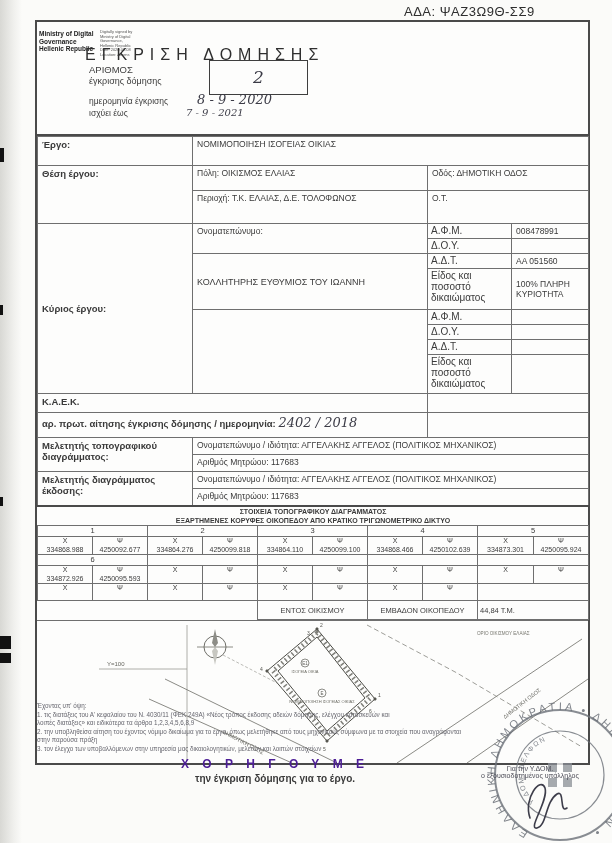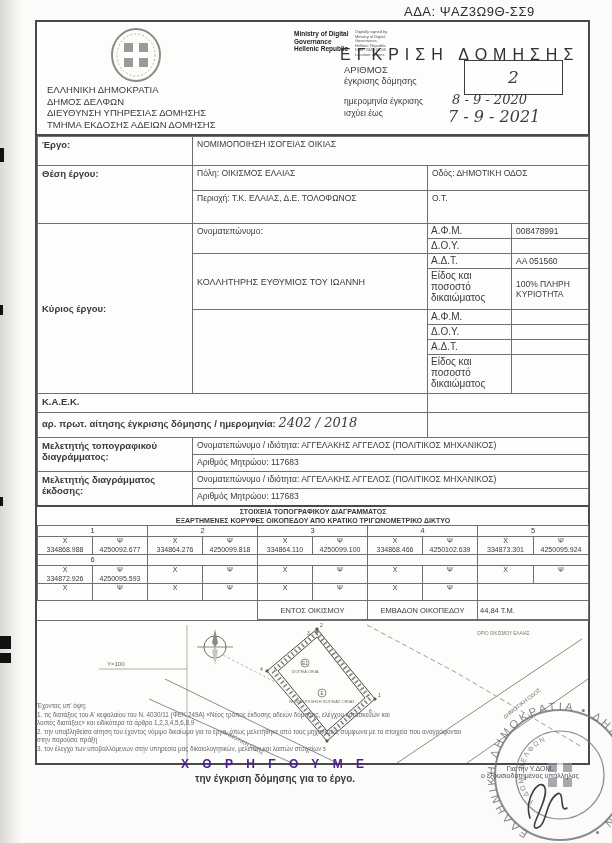--- a/index.html
+++ b/index.html
@@ -24,21 +24,21 @@
     letter-spacing:6px;color:#2f2f2f;white-space:nowrap;}
   .num-lab1{position:absolute;left:52px;top:42px;font-size:9.5px;}
   .num-lab2{position:absolute;left:52px;top:54px;font-size:9px;}
   .num-box{position:absolute;left:172px;top:38px;width:97px;height:33px;border:1.5px solid #3e3e3e;
     text-align:center;}
   .hand{font-family:"DejaVu Serif",serif;font-style:italic;color:#3b3b46;}
   .num-box .hand{font-size:17px;line-height:33px;}
   .date-lab{position:absolute;left:52px;top:74px;font-size:8.5px;}
   .valid-lab{position:absolute;left:52px;top:86px;font-size:8.5px;}
   .date-val{position:absolute;left:160px;top:70px;font-size:13px;}
-  .valid-val{position:absolute;left:156px;top:85px;font-size:16px;}
+  .valid-val{position:absolute;left:149px;top:85px;font-size:10px;}
   
   table{border-collapse:collapse;width:551px;table-layout:fixed;}
   td{border:1px solid #6f6f6f;font-size:9px;padding:2px 4px;vertical-align:top;color:#3a3a3a;overflow:hidden;}
   td.lab{font-weight:bold;font-size:9.5px;}
   td.small-lab{font-size:10px;padding:1px 3px;}
   td.val{font-size:8.5px;}
   .formtbl{border-bottom:2px solid #4a4a4a;}
   
   .topotbl td{text-align:center;padding:0 2px;}
   .topo-title{font-size:7px;font-weight:bold;line-height:9px;border-bottom:1px solid #6f6f6f;}
@@ -68,35 +68,20 @@
 <div class="blackmark" style="left:0;top:305px;width:3px;height:10px;"></div>
 <div class="blackmark" style="left:0;top:497px;width:3px;height:9px;"></div>
 <div class="blackmark" style="left:0;top:636px;width:11px;height:13px;"></div>
 <div class="blackmark" style="left:0;top:653px;width:11px;height:10px;"></div>
 
 <div class="ada">ΑΔΑ: ΨΑΖ3Ω9Θ-ΣΣ9</div>
 
 <div class="doc">
 
   <div class="hdr">
-    <div class="hdr-left">
-      <svg class="emblem" width="54" height="56" viewBox="0 0 54 56">
-        <ellipse cx="27" cy="28" rx="24" ry="26" fill="none" stroke="#8a8a86" stroke-width="2"></ellipse>
-        <ellipse cx="27" cy="28" rx="19" ry="21" fill="none" stroke="#b0b0aa" stroke-width="1" stroke-dasharray="2 2"></ellipse>
-        <rect x="15" y="16" width="24" height="24" fill="#9a9a96"></rect>
-        <rect x="24" y="16" width="6" height="24" fill="#fff"></rect>
-        <rect x="15" y="25" width="24" height="6" fill="#fff"></rect>
-      </svg>
-      <div class="agency">
-        <div>ΕΛΛΗΝΙΚΗ ΔΗΜΟΚΡΑΤΙΑ</div>
-        <div>ΔΗΜΟΣ ΔΕΛΦΩΝ</div>
-        <div>ΔΙΕΥΘΥΝΣΗ ΥΠΗΡΕΣΙΑΣ ΔΟΜΗΣΗΣ</div>
-        <div>ΤΜΗΜΑ ΕΚΔΟΣΗΣ ΑΔΕΙΩΝ ΔΟΜΗΣΗΣ</div>
-      </div>
-    </div>
     <div class="hdr-right">
       <div class="ministry">
         <div class="mleft">
           <div>Ministry of Digital</div>
           <div>Governance</div>
           <div>Hellenic Republic</div>
         </div>
         <div class="mright">
           <div>Digitally signed by</div>
           <div>Ministry of Digital</div>

